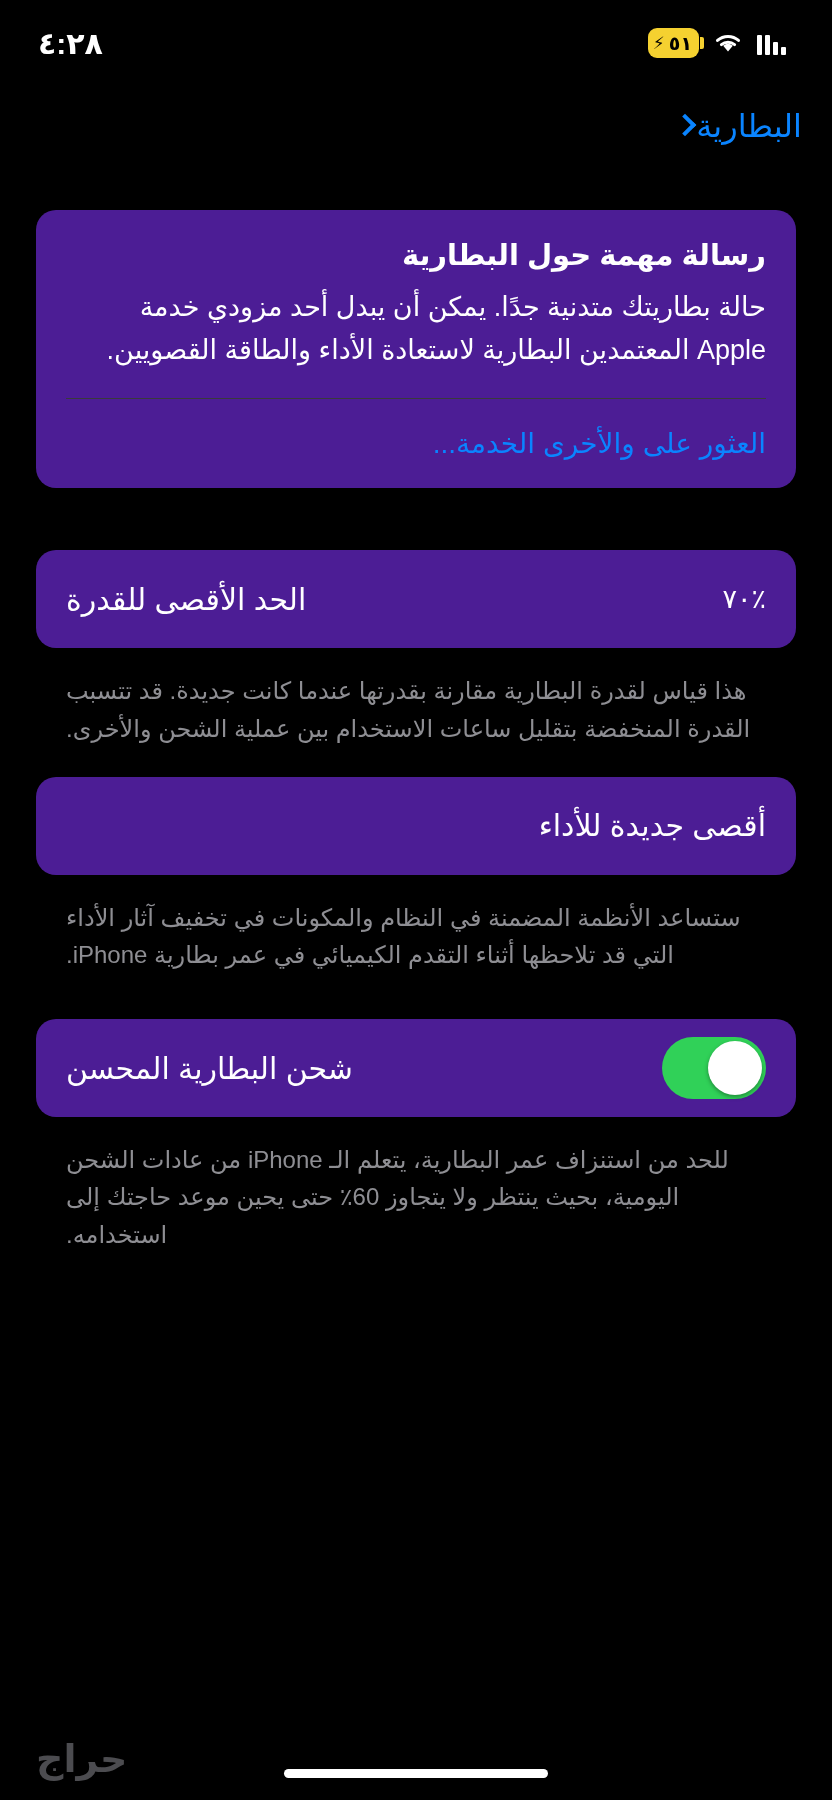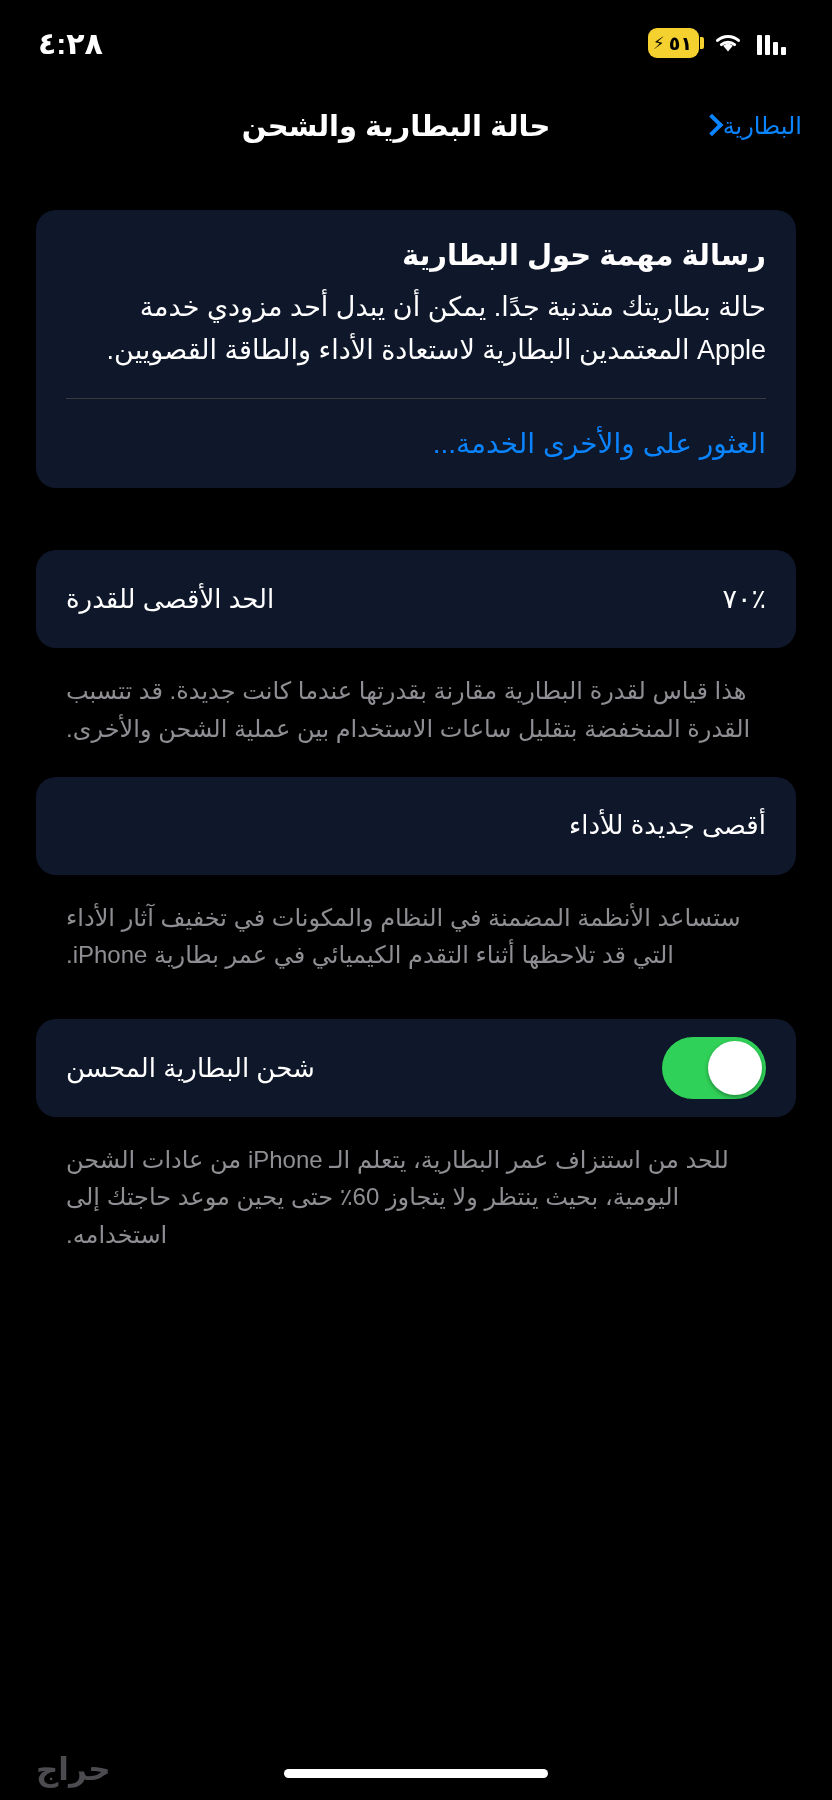--- a/index.html
+++ b/index.html
@@ -97,21 +97,21 @@
   }
   .nav-back {
     position: absolute;
     right: 30px;
     top: 0;
     height: 80px;
     display: flex;
     align-items: center;
     gap: 3px;
     color: #0a84ff;
-    font-size: 24px;
+    font-size: 32px;
     cursor: pointer;
   }
   .chev {
     display: inline-block;
     width: 16px;
     height: 16px;
     border-left: 4px solid #0a84ff;
     border-bottom: 4px solid #0a84ff;
     transform: rotate(-135deg);
     margin-bottom: 2px;
@@ -124,21 +124,21 @@
     margin-right: 40px;
   }
 
   
   .content {
     flex: 1;
     padding: 22px 36px 0 36px;
     overflow: hidden;
   }
   .card {
-    background: #0f172a;
+    background: #4c1d95;
     border-radius: 20px;
     margin-bottom: 12px;
   }
 
   .notice-card { padding: 0; margin-top: 22px; }
   .notice-title {
     font-size: 29px;
     font-weight: 700;
     padding: 28px 30px 0 30px;
     text-align: right;
@@ -165,21 +165,21 @@
 
   .row {
     min-height: 98px;
     display: flex;
     align-items: center;
     justify-content: space-between;
     padding: 0 30px;
     flex-direction: row;
   }
   .row-label {
-    font-size: 26px;
+    font-size: 30px;
     color: #fff;
     order: 2;
   }
   .row-value {
     font-size: 27px;
     color: #fff;
     order: 1;
     direction: ltr;
   }
 
@@ -216,22 +216,22 @@
   }
 
   
   .bottom-area {
     height: 130px;
     position: relative;
   }
   .watermark {
     position: absolute;
     left: 36px;
-    bottom: 12px;
-    font-size: 31px;
+    bottom: 19px;
+    font-size: 38px;
     font-weight: 700;
     color: #5a5a5e;
     letter-spacing: 1px;
     opacity: 0.85;
   }
   .home-indicator {
     position: absolute;
     left: 50%;
     transform: translateX(-50%);
     bottom: 22px;
@@ -267,21 +267,20 @@
       </span>
     </div>
     <div class="status-time">٤:٢٨</div>
   </div>
 
   <div class="nav-bar">
     <div class="nav-back">
       <span>البطارية</span>
       <span class="chev"></span>
     </div>
-    <div class="nav-title">حالة البطارية والشحن</div>
   </div>
 
   <div class="content">
 
     <div class="card notice-card">
       <div class="notice-title">رسالة مهمة حول البطارية</div>
       <div class="notice-body">حالة بطاريتك متدنية جدًا. يمكن أن يبدل أحد مزودي خدمة Apple المعتمدين البطارية لاستعادة الأداء والطاقة القصويين.</div>
       <div class="divider"></div>
       <div class="notice-link">العثور على والأخرى الخدمة...</div>
     </div>

